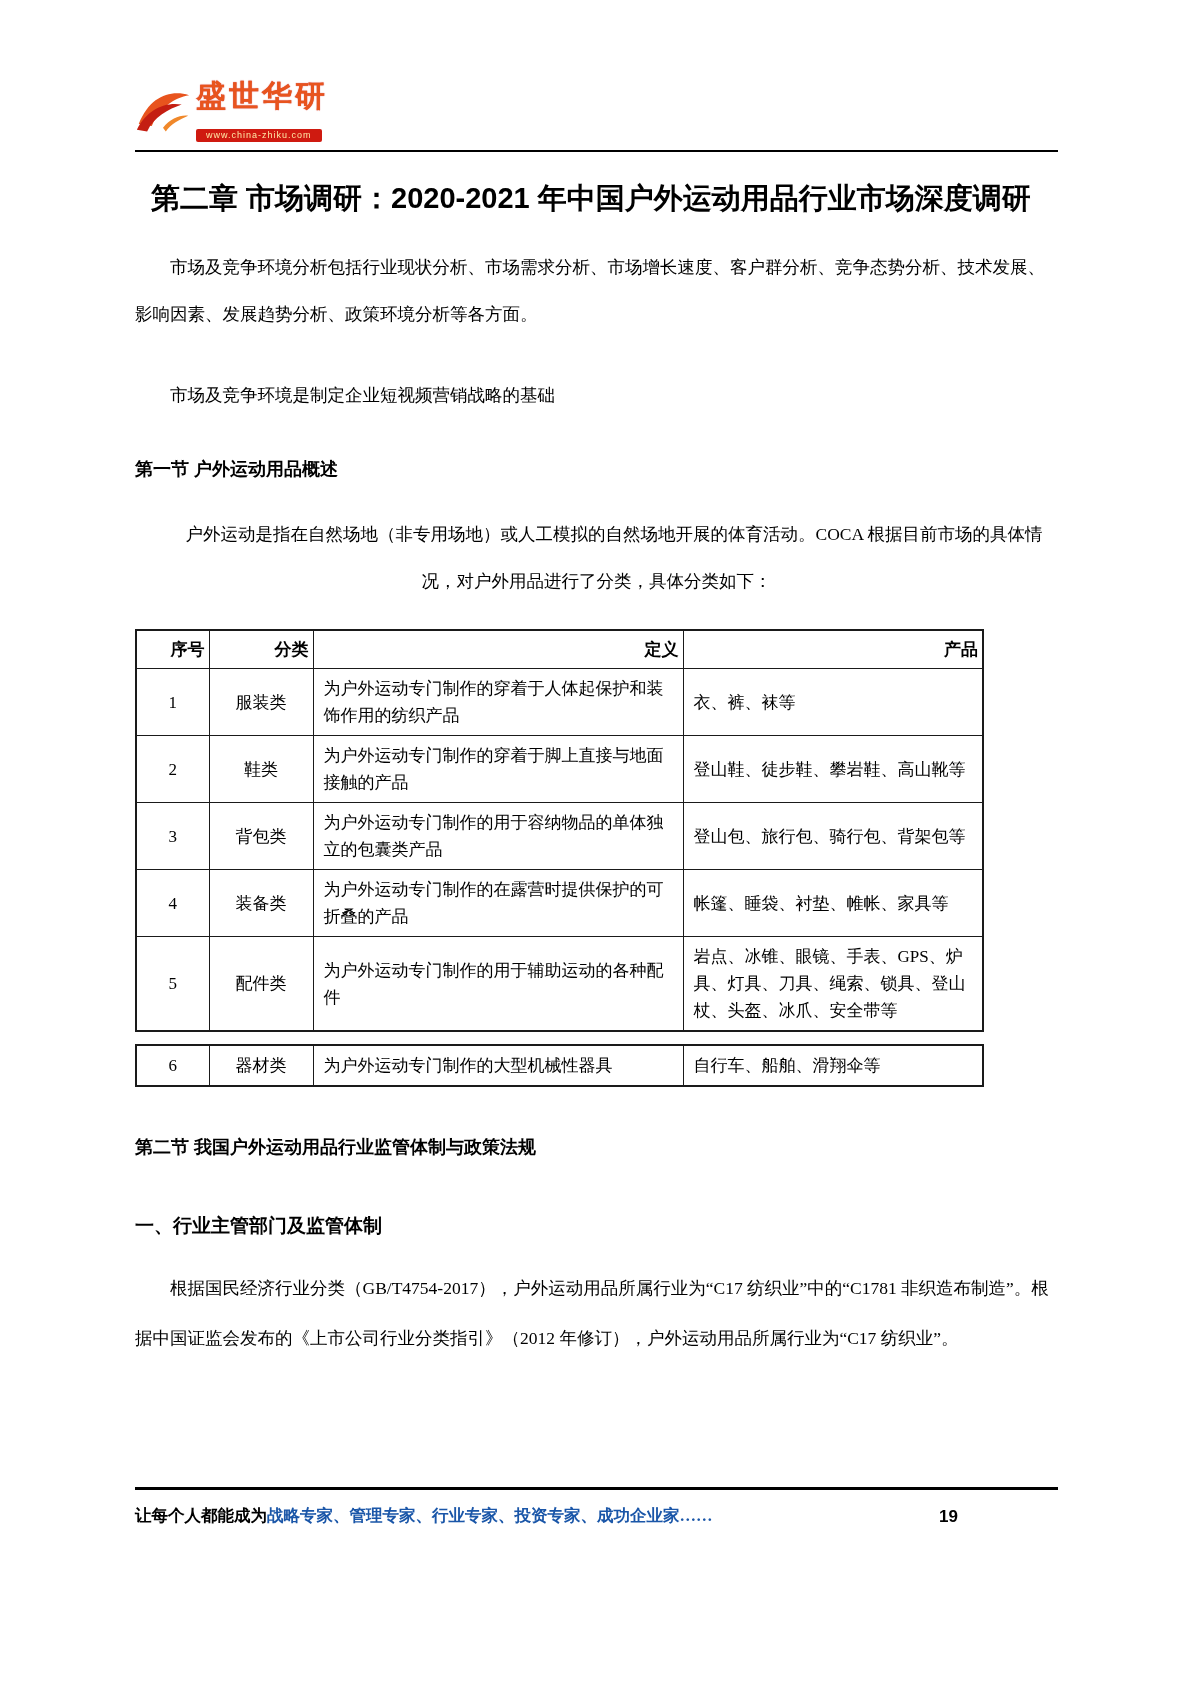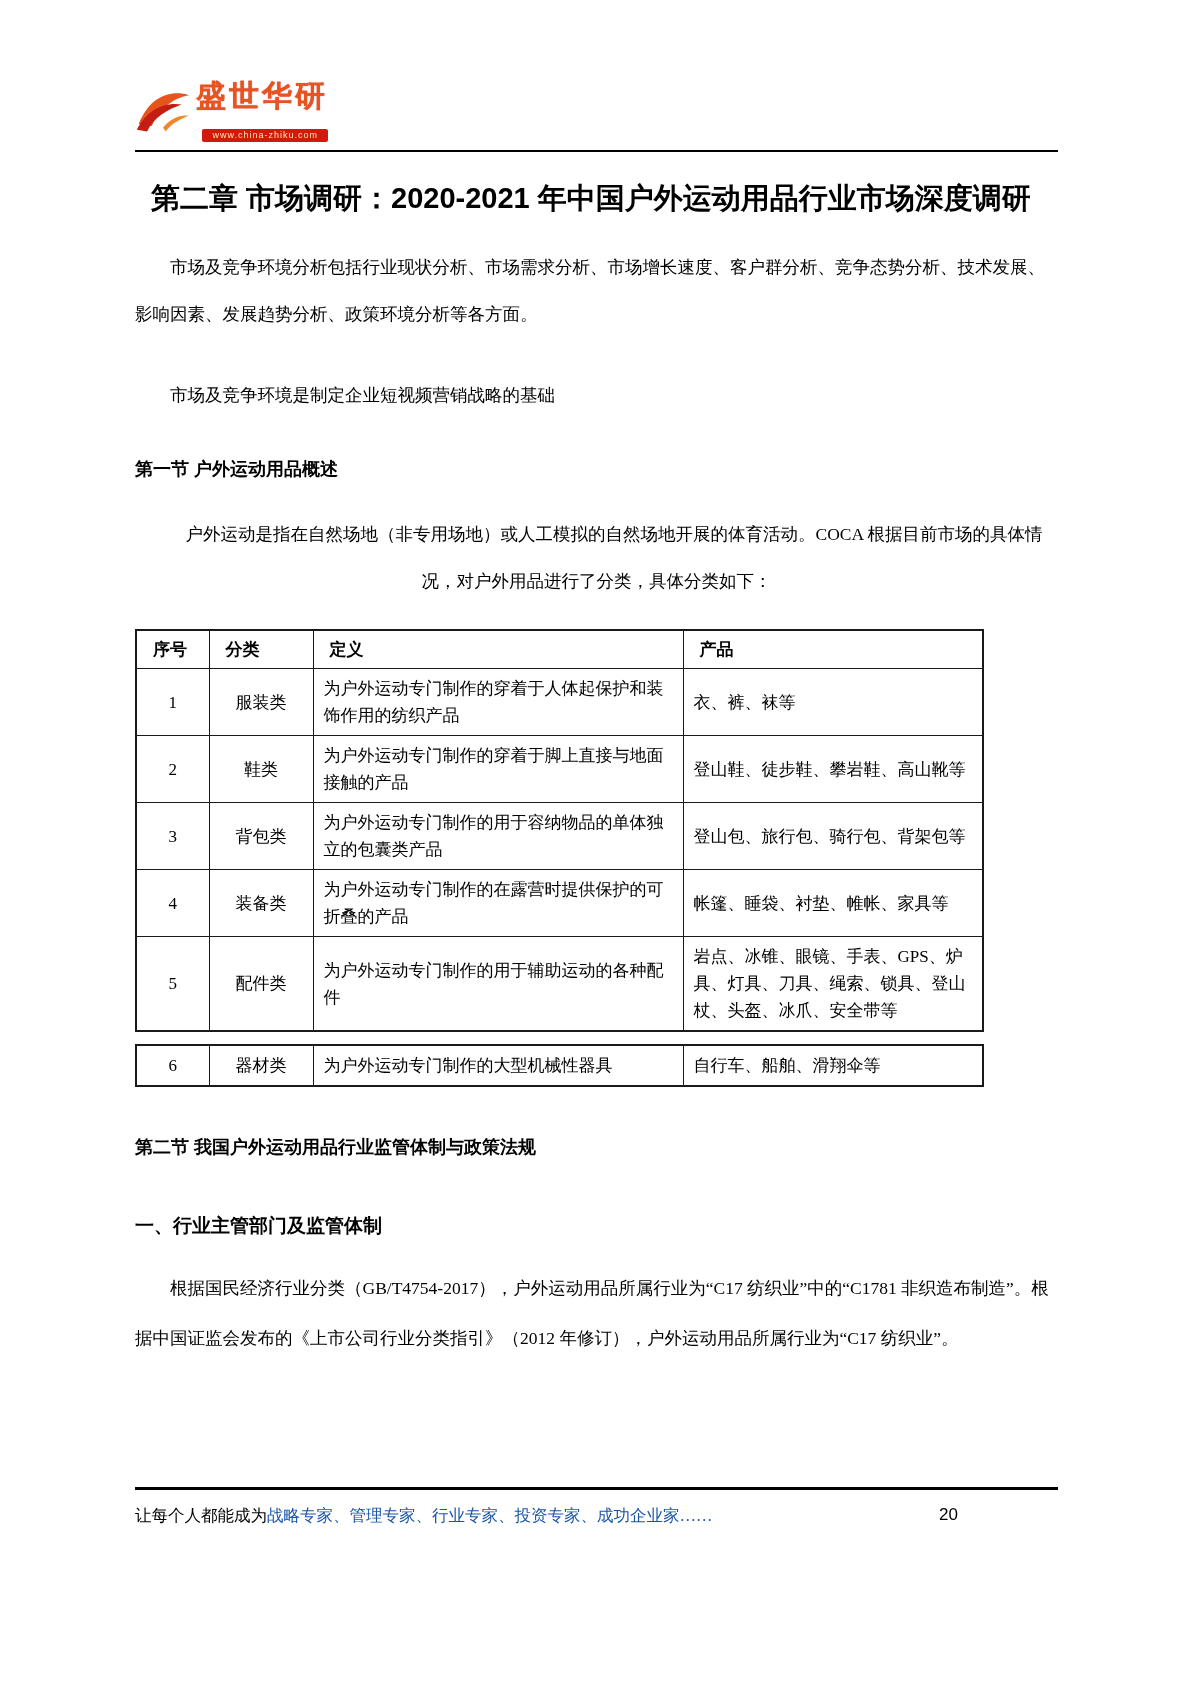--- a/index.html
+++ b/index.html
@@ -19,21 +19,21 @@
   
   .header {
     display: flex;
     align-items: flex-end;
     border-bottom: 2px solid #000;
     padding-bottom: 8px;
     min-height: 62px;
   }
   .logo { display:flex; align-items:center; gap:5px; }
   .logo-icon { width:56px; height:50px; flex:0 0 auto; }
-  .logo-textcol { display:flex; flex-direction:column; align-items:flex-end; }
+  .logo-textcol { display:flex; flex-direction:column; align-items:flex-start; }
   .brand {
     font-family: "Liberation Sans", sans-serif;
     font-size: 30px;
     font-weight: bold;
     color: #e8541e;
     letter-spacing: 3px;
     line-height: 32px;
     text-shadow: 0 0 1px #c33;
   }
   .banner {
@@ -107,36 +107,36 @@
     border: 1px solid #1a1a1a;
     font-size: 17px;
     line-height: 27px;
     padding: 6px 10px;
     vertical-align: middle;
     word-break: break-all;
   }
   table.cls th {
     font-family: "Liberation Sans", sans-serif;
     font-weight: 700;
-    text-align: left;
-    padding: 5px 16px;
+    text-align: right;
+    padding: 5px 4px;
   }
   table.cls td.col0, table.cls td.col1 { text-align: center; }
 
   
   .footer {
     position: absolute;
     left: 135px;
     right: 133px;
     top: 1487px;
     border-top: 3px solid #000;
     padding-top: 15px;
     display: flex;
-    align-items: flex-start;
-    font-weight: normal;
+    align-items: flex-end;
+    font-weight: bold;
     font-size: 16.5px;
     font-family: "Liberation Serif", serif;
   }
   .footer .highlight { color: #1a56a8; }
   .footer .page-num {
     margin-left: auto;
     margin-right: 100px;
     font-family: "Liberation Sans", sans-serif;
     font-size: 17px;
   }
@@ -234,16 +234,16 @@
       </tbody>
   </table>
 
   <h2 class="section-title section2-title">第二节 我国户外运动用品行业监管体制与政策法规</h2>
   <h3 class="sub-title">一、行业主管部门及监管体制</h3>
   <p class="para section2-para">根据国民经济行业分类（GB/T4754-2017），户外运动用品所属行业为“C17 纺织业”中的“C1781 非织造布制造”。根据中国证监会发布的《上市公司行业分类指引》（2012 年修订），户外运动用品所属行业为“C17 纺织业”。</p>
 
   <div class="footer">
     <span>让每个人都能成为</span>
       <span class="highlight">战略专家、管理专家、行业专家、投资专家、成功企业家……</span>
-    <span class="page-num">20</span>
+    <span class="page-num">19</span>
   </div>
 
 </div>
 
 </body></html>

